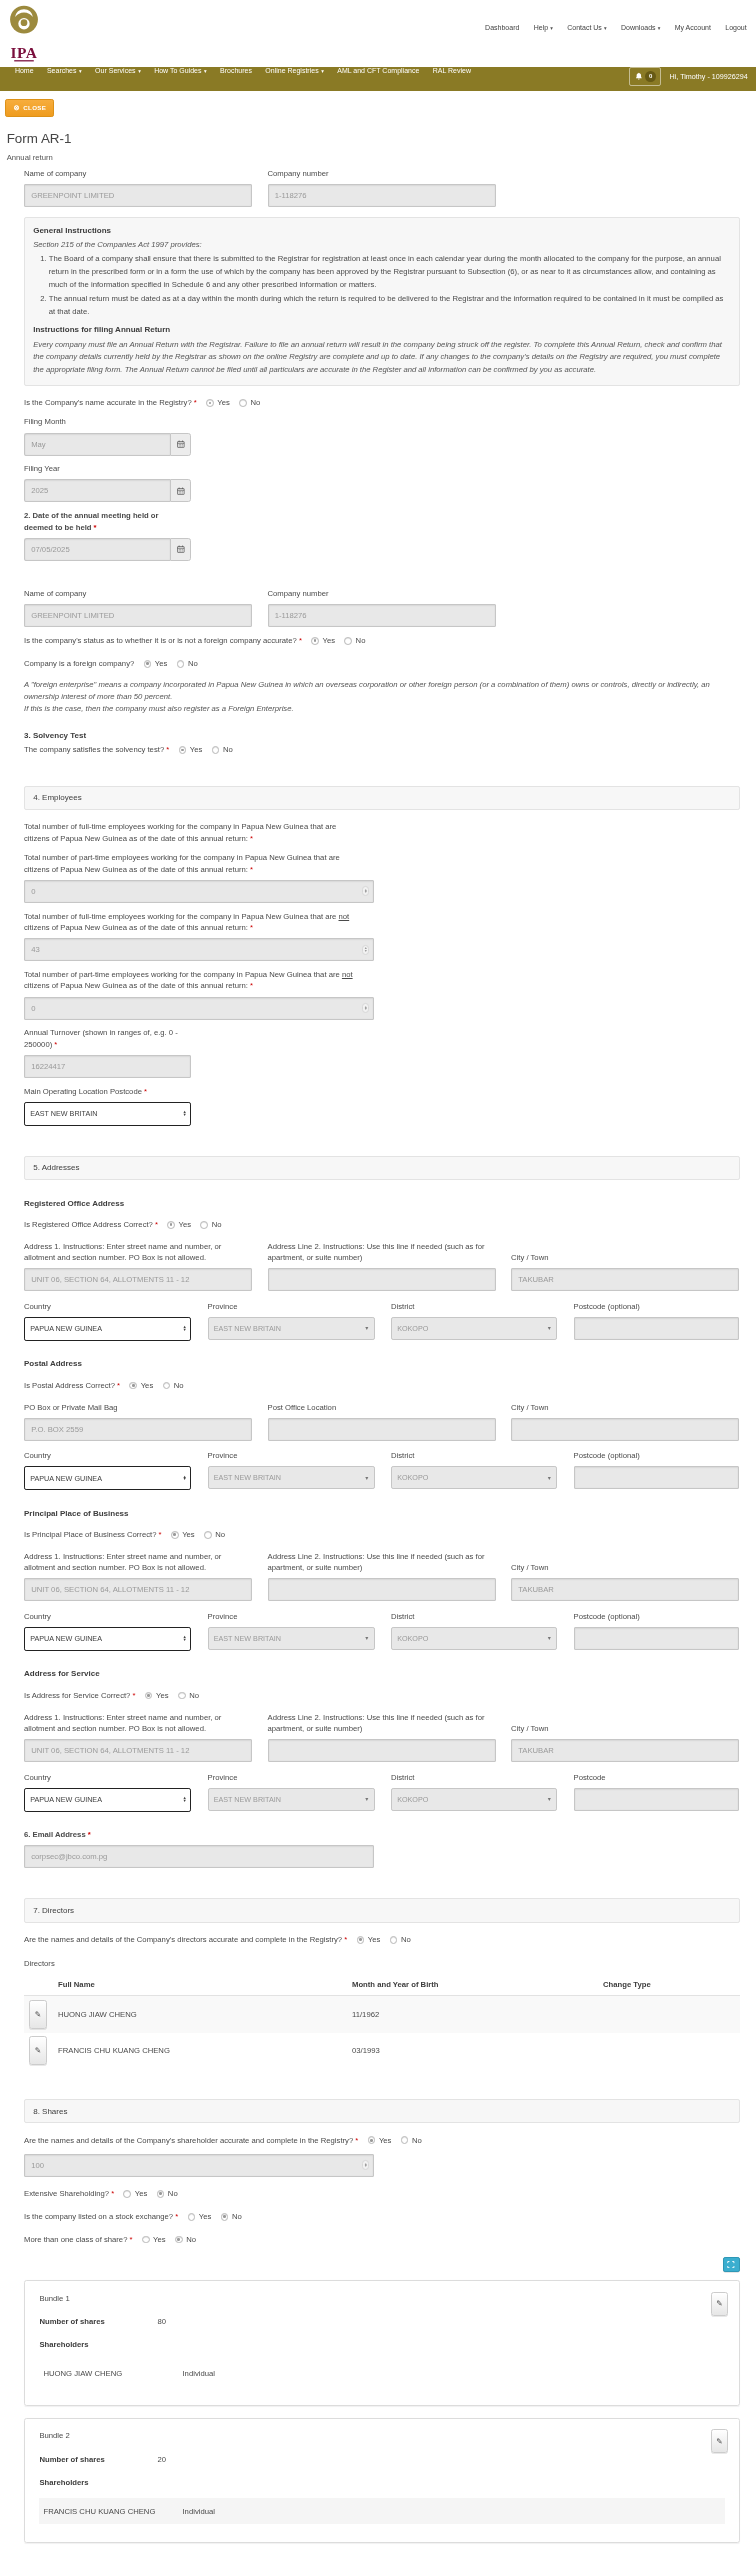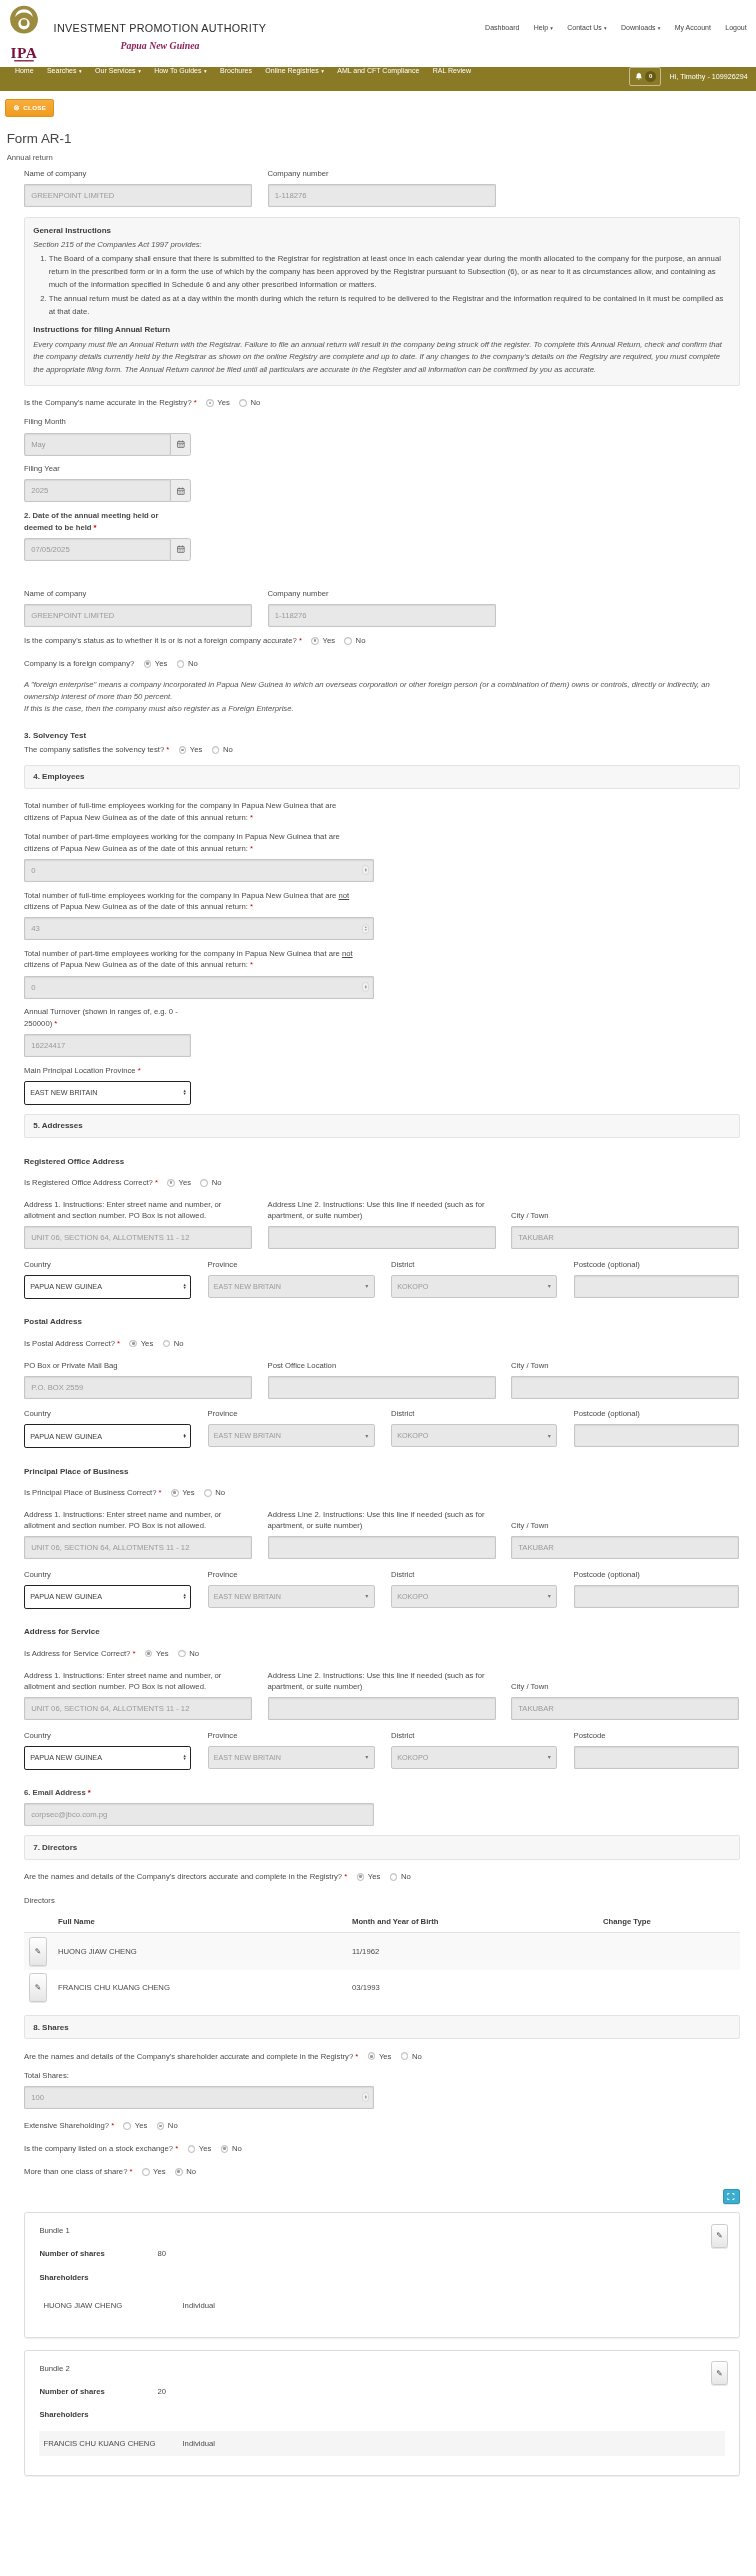--- a/index.html
+++ b/index.html
@@ -89,22 +89,22 @@
           border-radius: 3.6px; padding: 1.5px 1.5px; }
 
   .select { width: 167px; height: 24px; background: #fff; border: 1px solid #222; border-radius: 2.1px;
             display: flex; align-items: center; justify-content: space-between; padding: 0 4.1px 0 5.2px;
             color: #3d3d3d; font-size: 7.2px; cursor: pointer; gap: 44px; }
   .sel-arrows { display: flex; flex-direction: column; line-height: .55; font-size: 4.6px; color: #444; }
   .select.disabled { background: #e8e8e8; border: 0.5px solid #c6c6c6; color: #9a9a9a; height: 23px; }
   .dis-dn { font-size: 5.2px; color: #777; }
 
   .section-bar { background: #f7f7f7; border: 0.5px solid #e3e3e3; border-radius: 2.1px;
-                 padding: 6.7px 8.2px; font-size: 8px; font-weight: bold; color: #3d3d3d;
-                 margin-top: 9px; }
+                 padding: 6.7px 8.2px; font-size: 8px; font-weight: normal; color: #3d3d3d;
+                 margin-top: 30px; }
   .subhead { font-weight: bold; font-size: 8px; color: #3d3d3d; margin-top: 18.5px; }
   .h-solvency { font-weight: bold; font-size: 8px; color: #3d3d3d; margin-top: 16.5px; }
   .h-solvency + .q { margin-top: 4.1px; }
 
   .addr-row1 { display: grid; grid-template-columns: 228px 228px 228px; column-gap: 15.5px;
                margin-top: 10.3px; align-items: end; }
   .addr-row2 { display: grid; grid-template-columns: 167px 167px 166px 165px; column-gap: 16.5px;
                margin-top: 9.3px; }
   .u { text-decoration: underline; }
   .lbl-narrow { max-width: 340px; }
@@ -146,24 +146,20 @@
 <header class="site-header">
   <div class="brand">
     <svg width="34" height="59" viewBox="0 0 66 114" style="font-size:15px">
       <circle cx="33" cy="30" r="27" fill="#9C8A3E"></circle>
       <path d="M33 10c-9 0-16 6-17 15 4-6 10-9 17-9s13 3 17 9c-1-9-8-15-17-15z" fill="#fff"></path>
       <circle cx="33" cy="38" r="11" fill="#fff"></circle>
       <circle cx="33" cy="36" r="6.5" fill="#9C8A3E"></circle>
       <text x="33" y="104" text-anchor="middle" font-family="Liberation Serif, serif" font-size="30" font-weight="bold" fill="#7A0F3D" letter-spacing="1">IPA</text>
       <line x1="14" y1="110" x2="52" y2="110" stroke="#7A0F3D" stroke-width="2.5"></line>
     </svg>
-    <div class="brand-text">
-      <div class="brand-name">INVESTMENT PROMOTION AUTHORITY</div>
-      <div class="brand-sub">Papua New Guinea</div>
-    </div>
   </div>
   <nav class="top-nav">
     <a>
         <span>Dashboard</span>
       </a>
     <a>
         <span>Help</span>
         <span class="caret">▾</span>
       </a>
     <a>
@@ -407,21 +403,21 @@
   </div>
 
   <div class="stack">
     <span class="f-label lbl-turnover"><span>Annual Turnover (shown in ranges of, e.g. 0 - 250000)</span><span class="req">*</span></span>
     <div class="num narrow">
       <div class="input">16224417</div>
     </div>
   </div>
 
   <div class="stack">
-    <span class="f-label"><span>Main Principal Location Province</span><span class="req">*</span></span>
+    <span class="f-label"><span>Main Operating Location Postcode</span><span class="req">*</span></span>
     <div class="select">
       <span>EAST NEW BRITAIN</span>
       <span class="sel-arrows">
           <span>▴</span>
           <span>▾</span>
         </span>
     </div>
   </div>
 
   <div class="section-bar">5. Addresses</div>
@@ -705,21 +701,20 @@
       <span class="req">*</span>
     <span class="radio-group">
       <span class="radio checked"></span>
         <span class="radio-label">Yes</span>
       <span class="radio"></span>
         <span class="radio-label">No</span>
     </span>
   </div>
 
   <div class="stack">
-    <span class="f-label">Total Shares:</span>
     <div class="num">
       <div class="input">100</div>
       <span class="spin">
           <span>▴</span>
           <span>▾</span>
         </span>
     </div>
   </div>
 
   <div class="q">

